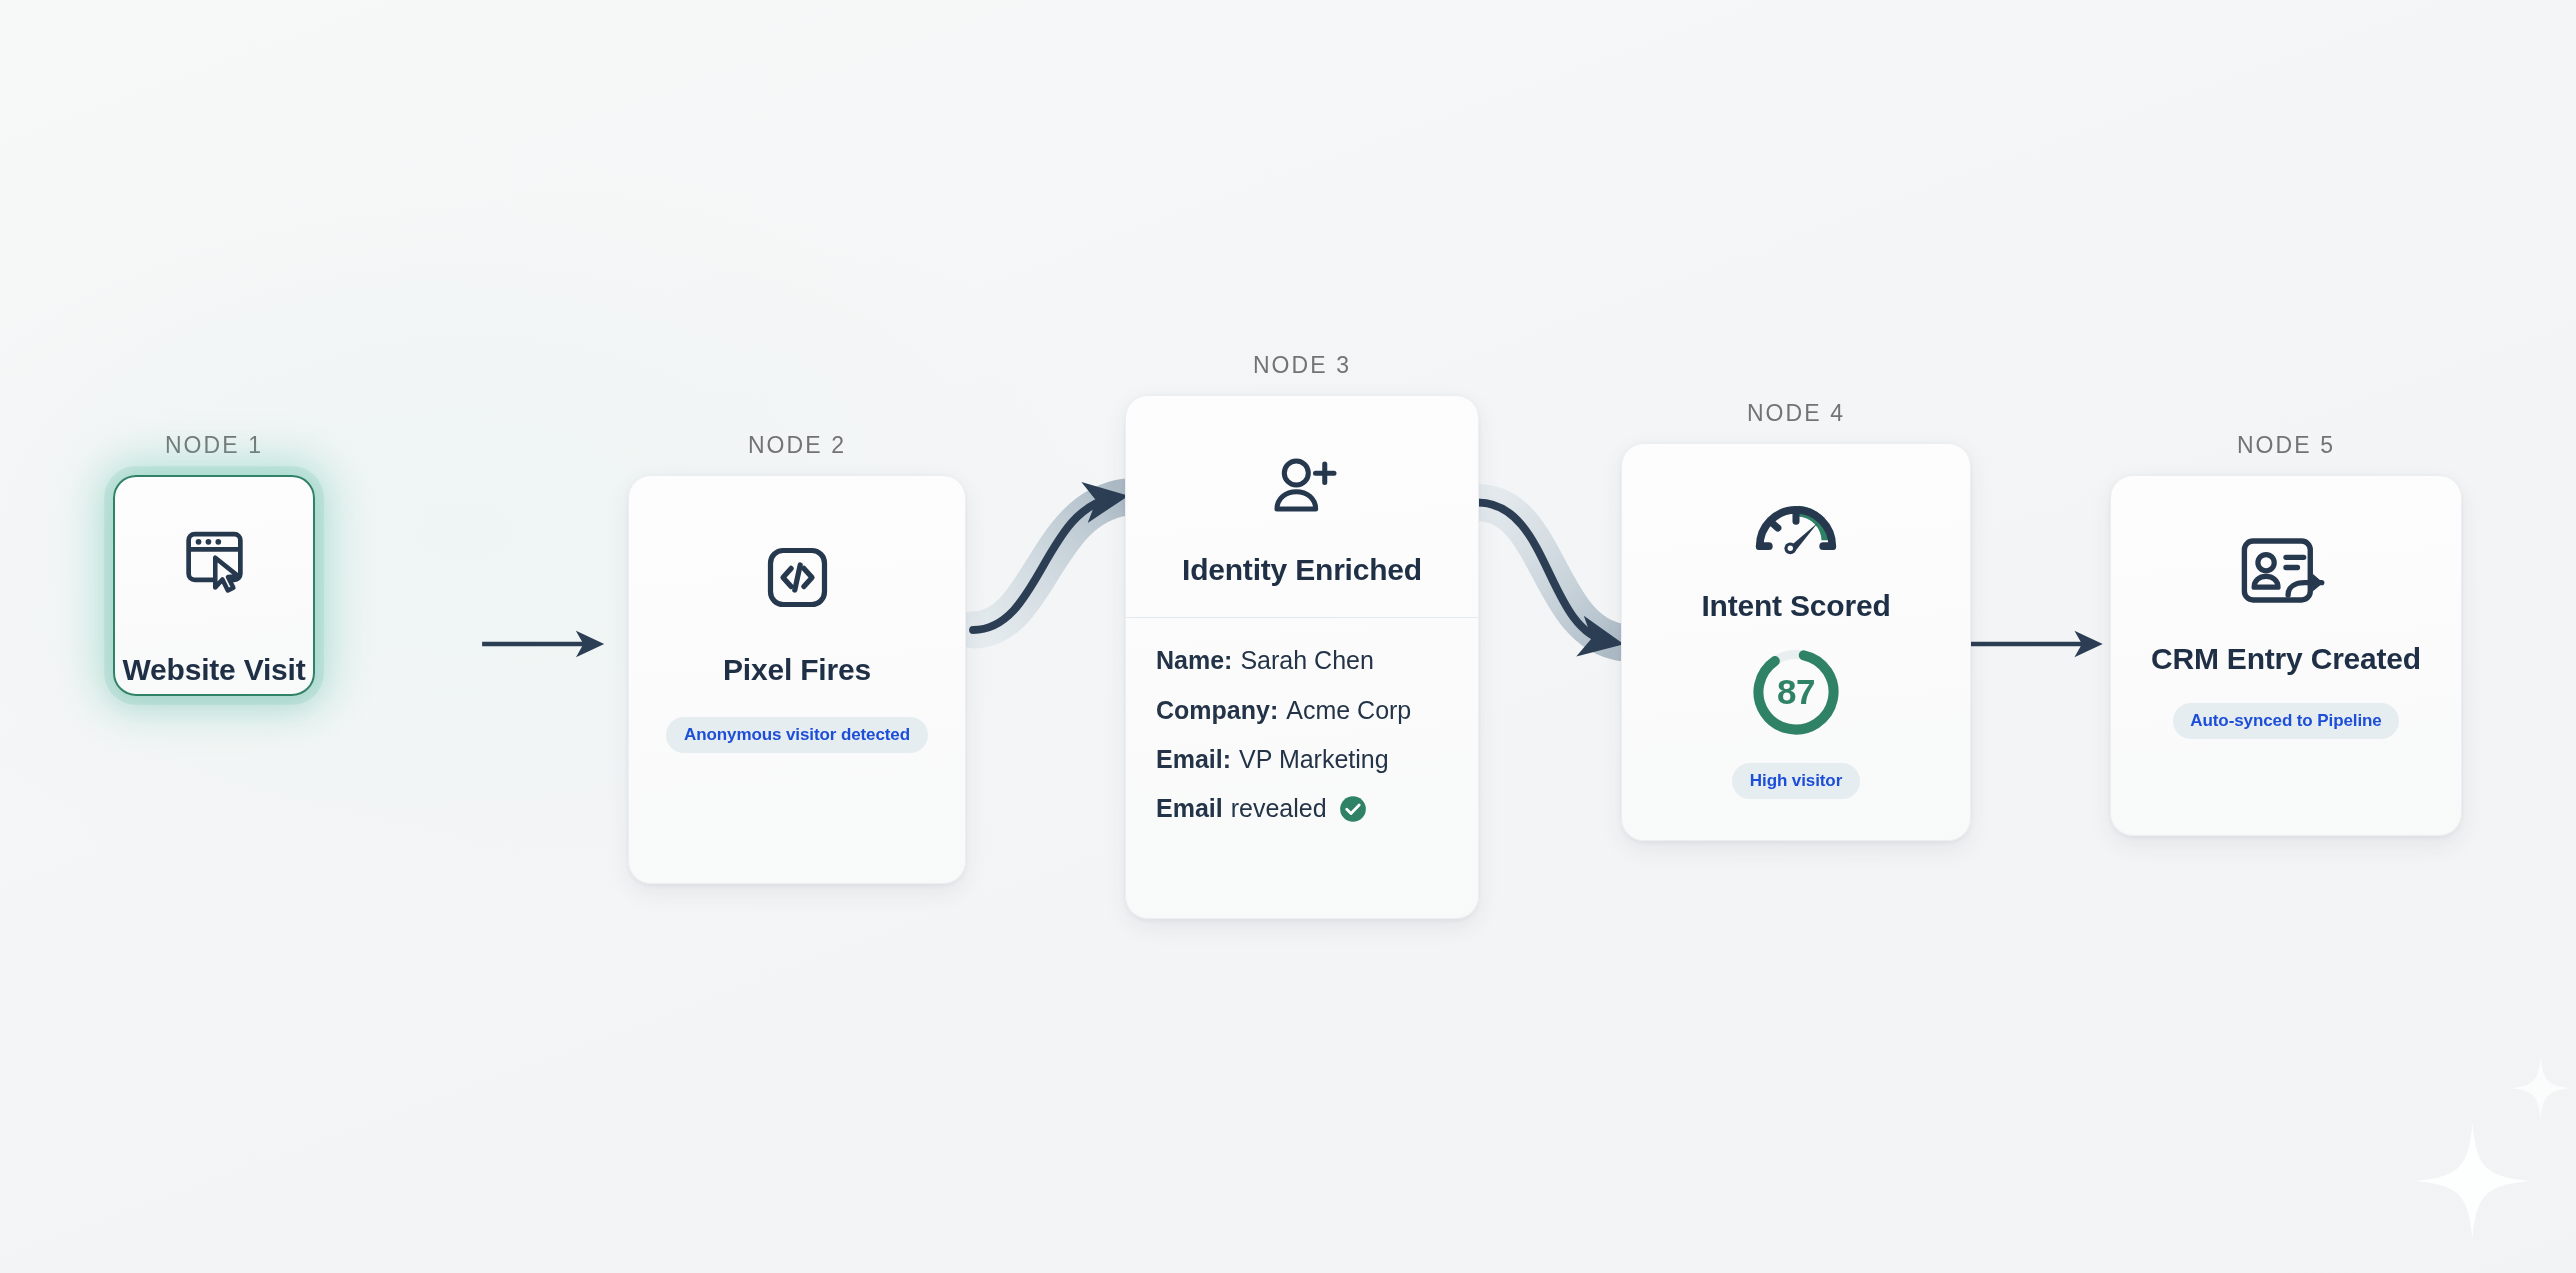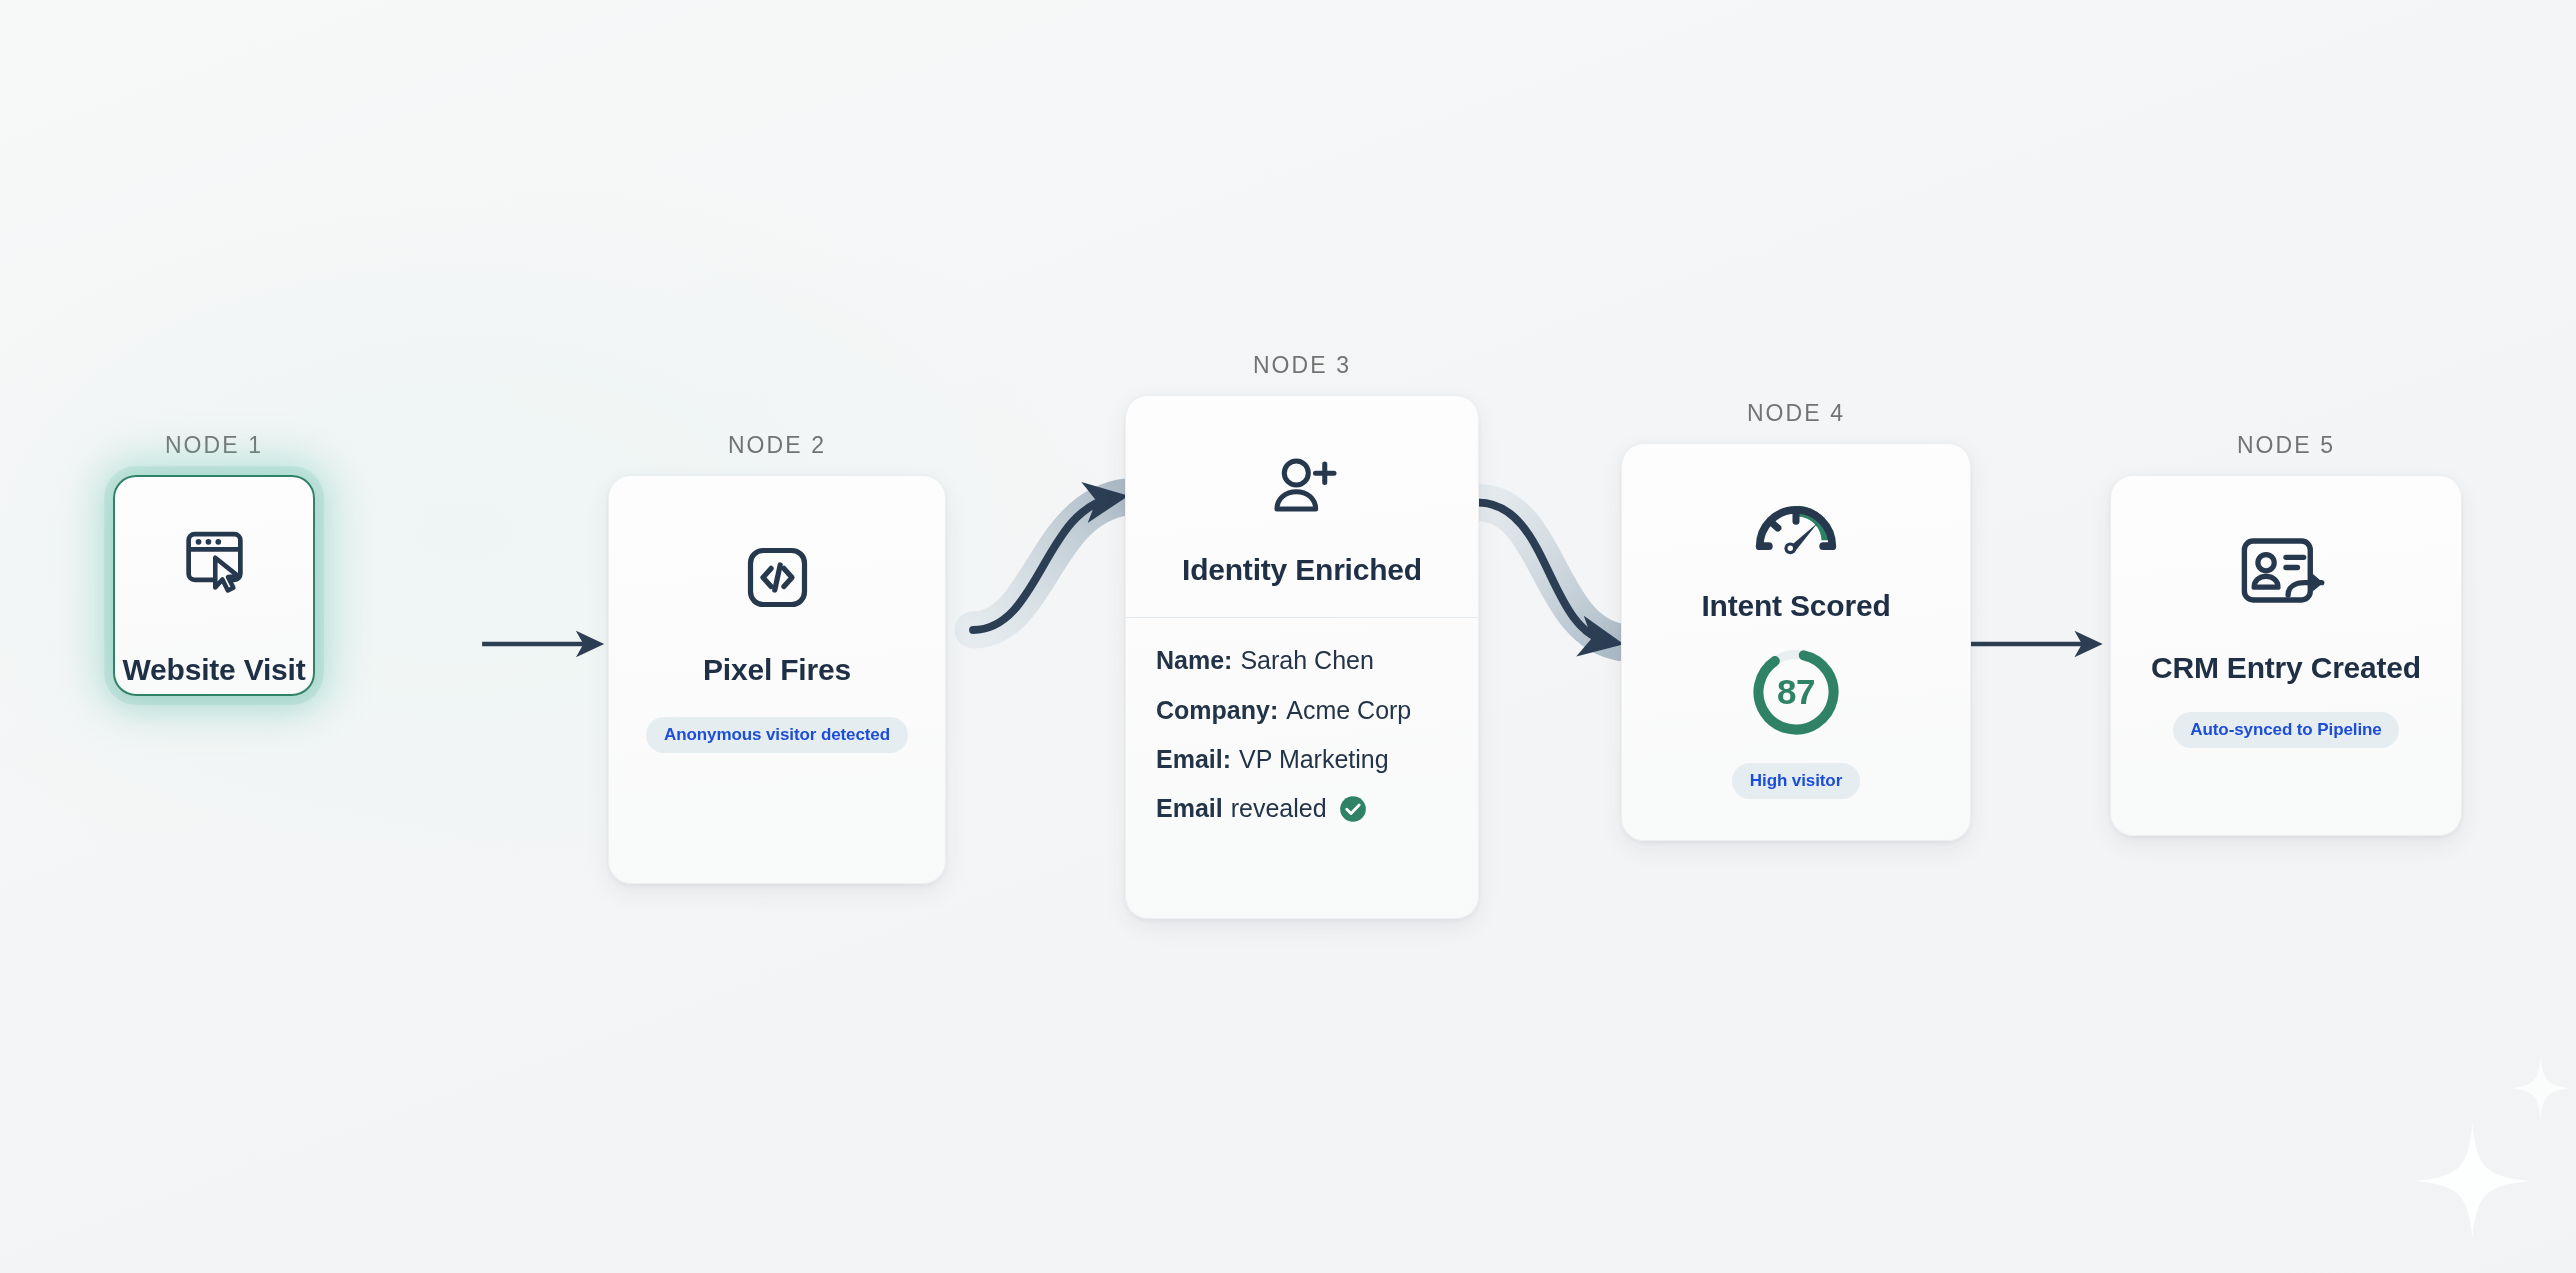--- a/index.html
+++ b/index.html
@@ -150,21 +150,21 @@
         <circle cx="13.5" cy="13" r="1.9" fill="#26384e"></circle>
         <circle cx="20" cy="13" r="1.9" fill="#26384e"></circle>
         <circle cx="26.5" cy="13" r="1.9" fill="#26384e"></circle>
         <path d="M24.5 23.5 L24.5 43 L29.2 37.8 L32.8 45 L36.4 43.2 L32.9 36.2 L39.6 35.6 Z" fill="#fbfbfb" stroke="#26384e" stroke-width="3" stroke-linejoin="round"></path>
       </svg>
     </div>
     <div class="card-title" style="margin-top:19.5px;">Website Visit</div>
   </div>
 </div>
 
-<div class="node-wrap" style="left:608px; top:432px; width:338px;">
+<div class="node-wrap" style="left:628px; top:432px; width:338px;">
   <div class="node-label">NODE 2</div>
   <div class="card" style="width:338px;height:409px;padding-top:53px;">
     <div class="icon-box" style="height:97px;">
       <svg width="81" height="81" viewBox="0 0 48 48" fill="none">
         <rect x="8" y="8" width="32" height="32" rx="7.5" stroke="#26384e" stroke-width="3.1"></rect>
         <path d="M20.2 18.6 L15.4 24 L20.2 29.4" stroke="#26384e" stroke-width="3.1" stroke-linecap="round" stroke-linejoin="round"></path>
         <path d="M27.8 18.6 L32.6 24 L27.8 29.4" stroke="#26384e" stroke-width="3.1" stroke-linecap="round" stroke-linejoin="round"></path>
         <path d="M25.6 16.6 L22.4 31.4" stroke="#26384e" stroke-width="3.1" stroke-linecap="round"></path>
       </svg>
     </div>
@@ -246,17 +246,17 @@
     <div class="icon-box" style="height:96px;">
       <svg width="104" height="81" viewBox="0 0 60 46" fill="none">
         <rect x="6" y="6" width="38" height="34" rx="5" stroke="#26384e" stroke-width="3.1"></rect>
         <circle cx="18.5" cy="18.5" r="4.7" stroke="#26384e" stroke-width="3"></circle>
         <path d="M11.6 32.6c0-4 3.1-6.2 6.9-6.2s6.9 2.2 6.9 6.2z" stroke="#26384e" stroke-width="3" stroke-linejoin="round"></path>
         <path d="M30 15.4h10.2M30 21.3h6.6" stroke="#26384e" stroke-width="3.1" stroke-linecap="round"></path>
         <path d="M31.2 37.2c0-5 4.4-7.2 9.6-7.2h9.8" stroke="#26384e" stroke-width="3.1" fill="none" stroke-linecap="round"></path>
         <path d="M45.4 24.9 L51.4 30 L45.4 35.1 Z" fill="#26384e"></path>
       </svg>
     </div>
-    <div class="card-title" style="margin-top:33px;">CRM Entry Created</div>
+    <div class="card-title" style="margin-top:24px;">CRM Entry Created</div>
     <div class="pill" style="margin-top:26.5px;">Auto-synced to Pipeline</div>
   </div>
 </div>
 
 
 </body></html>

